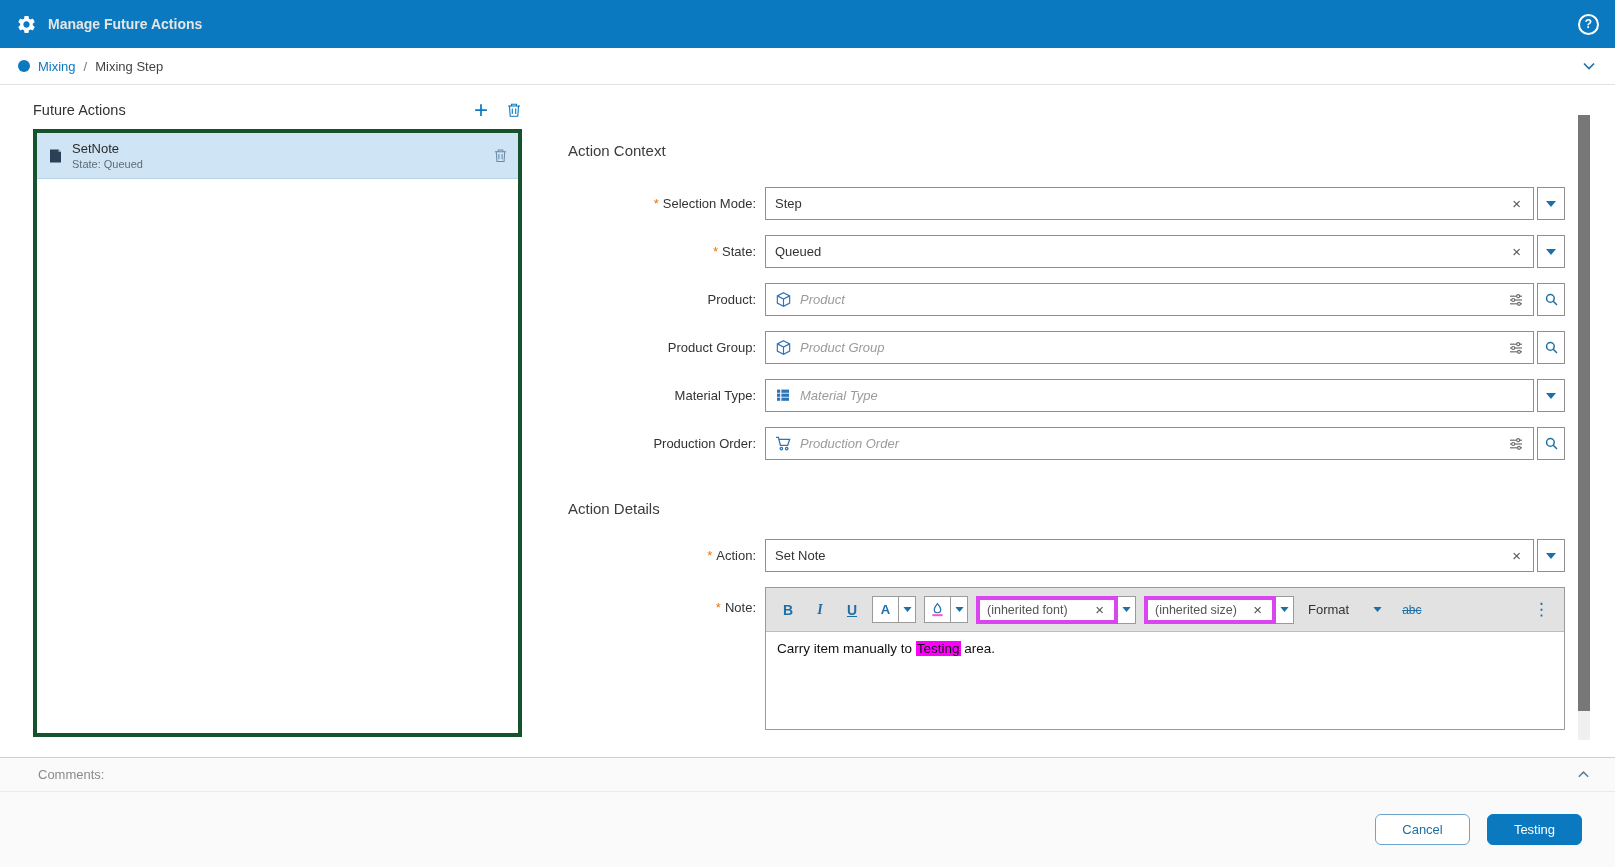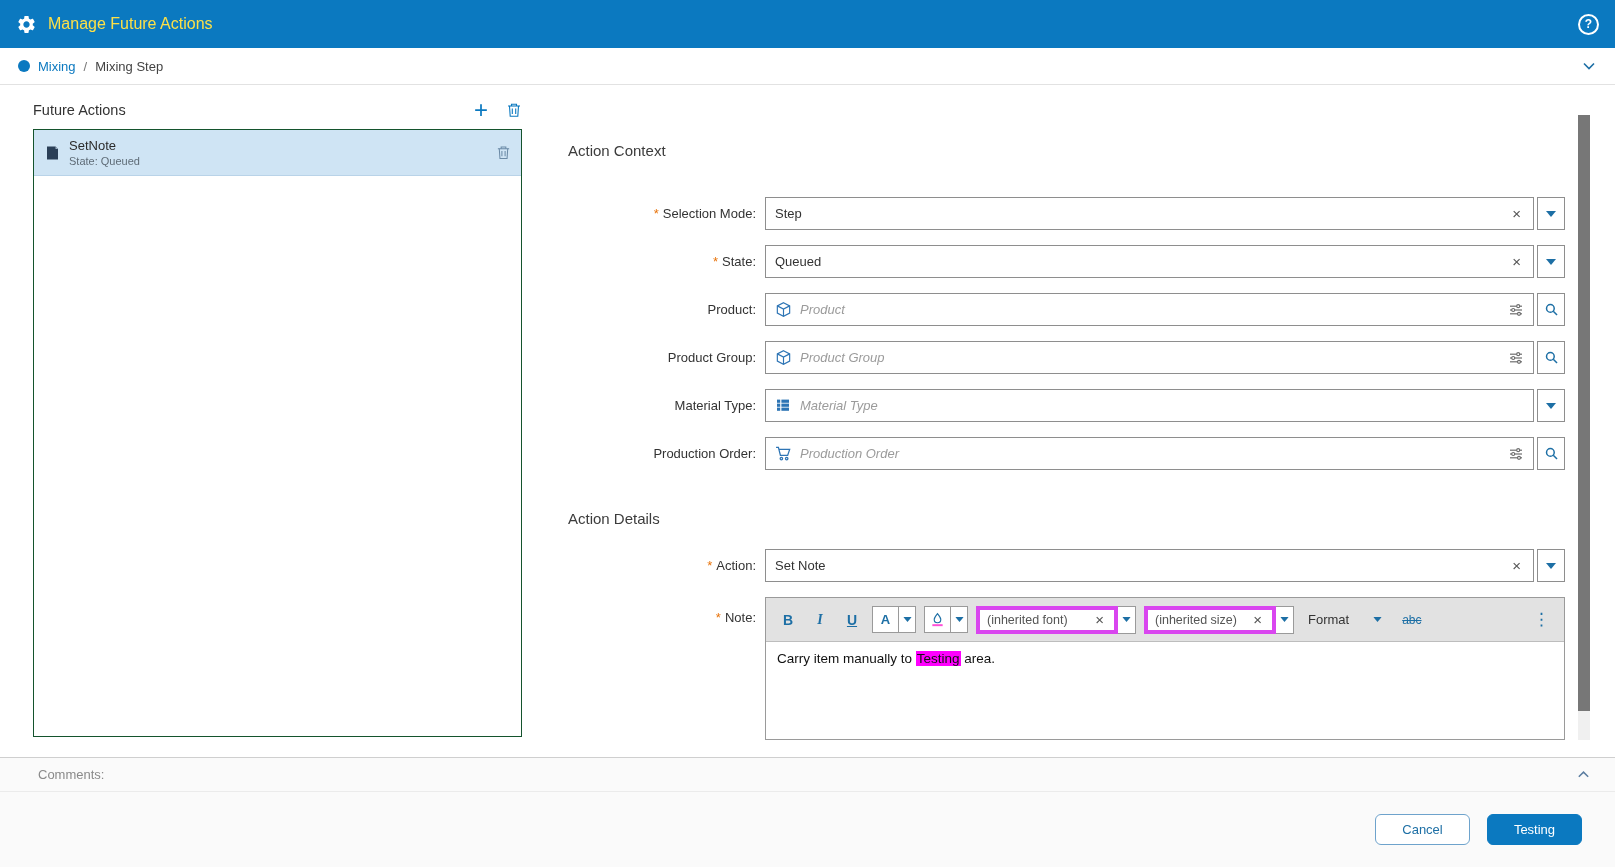--- a/index.html
+++ b/index.html
@@ -5,54 +5,54 @@
   html,body{margin:0;padding:0}
   *{box-sizing:border-box}
   body{
     width:1615px;height:867px;position:relative;overflow:hidden;
     font-family:"Liberation Sans",sans-serif;font-size:13px;color:#333;background:#fff;
   }
   
   .app-header{position:absolute;top:0;left:0;width:100%;height:48px;background:#0b79c0;
     display:flex;align-items:center;padding:0 16px;gap:11px}
   .header-gear{width:21px;height:21px;color:#fff;display:flex}
-  .app-title{color:#fde047;font-size:16px;font-weight:400}
+  .app-title{color:#e5e5e5;font-size:14px;font-weight:700}
   .help-btn{margin-left:auto;width:21px;height:21px;border:2px solid #fff;border-radius:50%;
     color:#fff;display:flex;align-items:center;justify-content:center;font-size:12px;font-weight:bold;
     background:none;cursor:pointer;padding:0}
   
   .breadcrumb-bar{position:absolute;top:48px;left:0;width:100%;height:37px;background:#fff;
     border-bottom:1px solid #e2e2e2;display:flex;align-items:center;padding:0 18px;gap:8px}
   .crumb-dot{width:12px;height:12px;border-radius:50%;background:#0b79c0;flex:none}
   .crumb-link{color:#0b79c0;font-size:13px;text-decoration:none;cursor:pointer}
   .crumb-sep{color:#777}
   .crumb-current{color:#444}
   .crumb-chevron{margin-left:auto;color:#1d6fa5;display:flex;cursor:pointer;background:none;border:none;padding:0}
   
   .content{position:absolute;top:85px;left:0;width:100%;height:672px;background:#fff}
   
   .left-panel{position:absolute;left:33px;top:10px;width:489px}
   .panel-head{display:flex;align-items:center;height:30px}
   .panel-title{font-size:14.5px;color:#333}
   .icon-btn{background:none;border:none;cursor:pointer;display:flex;align-items:center;padding:0}
   .add-btn{margin-left:auto;margin-right:18px;color:#0b79c0;font-size:24px;line-height:20px;font-weight:400}
   .head-trash{color:#0b79c0}
-  .listbox{margin-top:4px;border:1px solid #14532d;height:608px;background:#fff;overflow:hidden}
+  .listbox{margin-top:4px;border:4px solid #14532d;height:608px;background:#fff;overflow:hidden}
   .list-item{height:46px;display:flex;align-items:center;gap:9px;padding:0 10px;
     border-bottom:1px solid #b9d3e8;cursor:pointer}
   .list-item.selected{background:#cfe4f4}
   .li-icon{width:16px;height:16px;color:#2b3f57;flex:none;display:flex}
   .li-text{flex:1;min-width:0}
   .li-name{font-size:13px;color:#2b2b2b}
   .li-state{font-size:11px;color:#5f6c77;margin-top:2px}
   .li-trash{color:#6b8aa6}
   
   .form-panel{position:absolute;left:552px;top:0;width:1020px}
   .section-title{font-size:15px;color:#3c3c3c;font-weight:400;padding-left:16px}
-  #section-context{margin-top:57px;margin-bottom:38px}
+  #section-context{margin-top:57px;margin-bottom:28px}
   #section-details{margin-top:40px;margin-bottom:22px}
   .form-row{display:flex;align-items:center;margin-bottom:15px}
   .row-label{width:213px;text-align:right;padding-right:9px;color:#333;font-size:13px;flex:none}
   .req{color:#e8730a;margin-right:4px}
   .ctrl{display:flex;gap:3px}
   .field{width:769px;height:33px;border:1px solid #8e8e8e;background:#fff;
     display:flex;align-items:center;padding:0 9px;gap:8px;cursor:text}
   .field-value{flex:1;font-size:13px;color:#333}
   .placeholder{flex:1;font-size:13px;color:#9b9b9b;font-style:italic}
   .clear-x{color:#555;font-size:15px;cursor:pointer;padding:0 3px;line-height:1}

